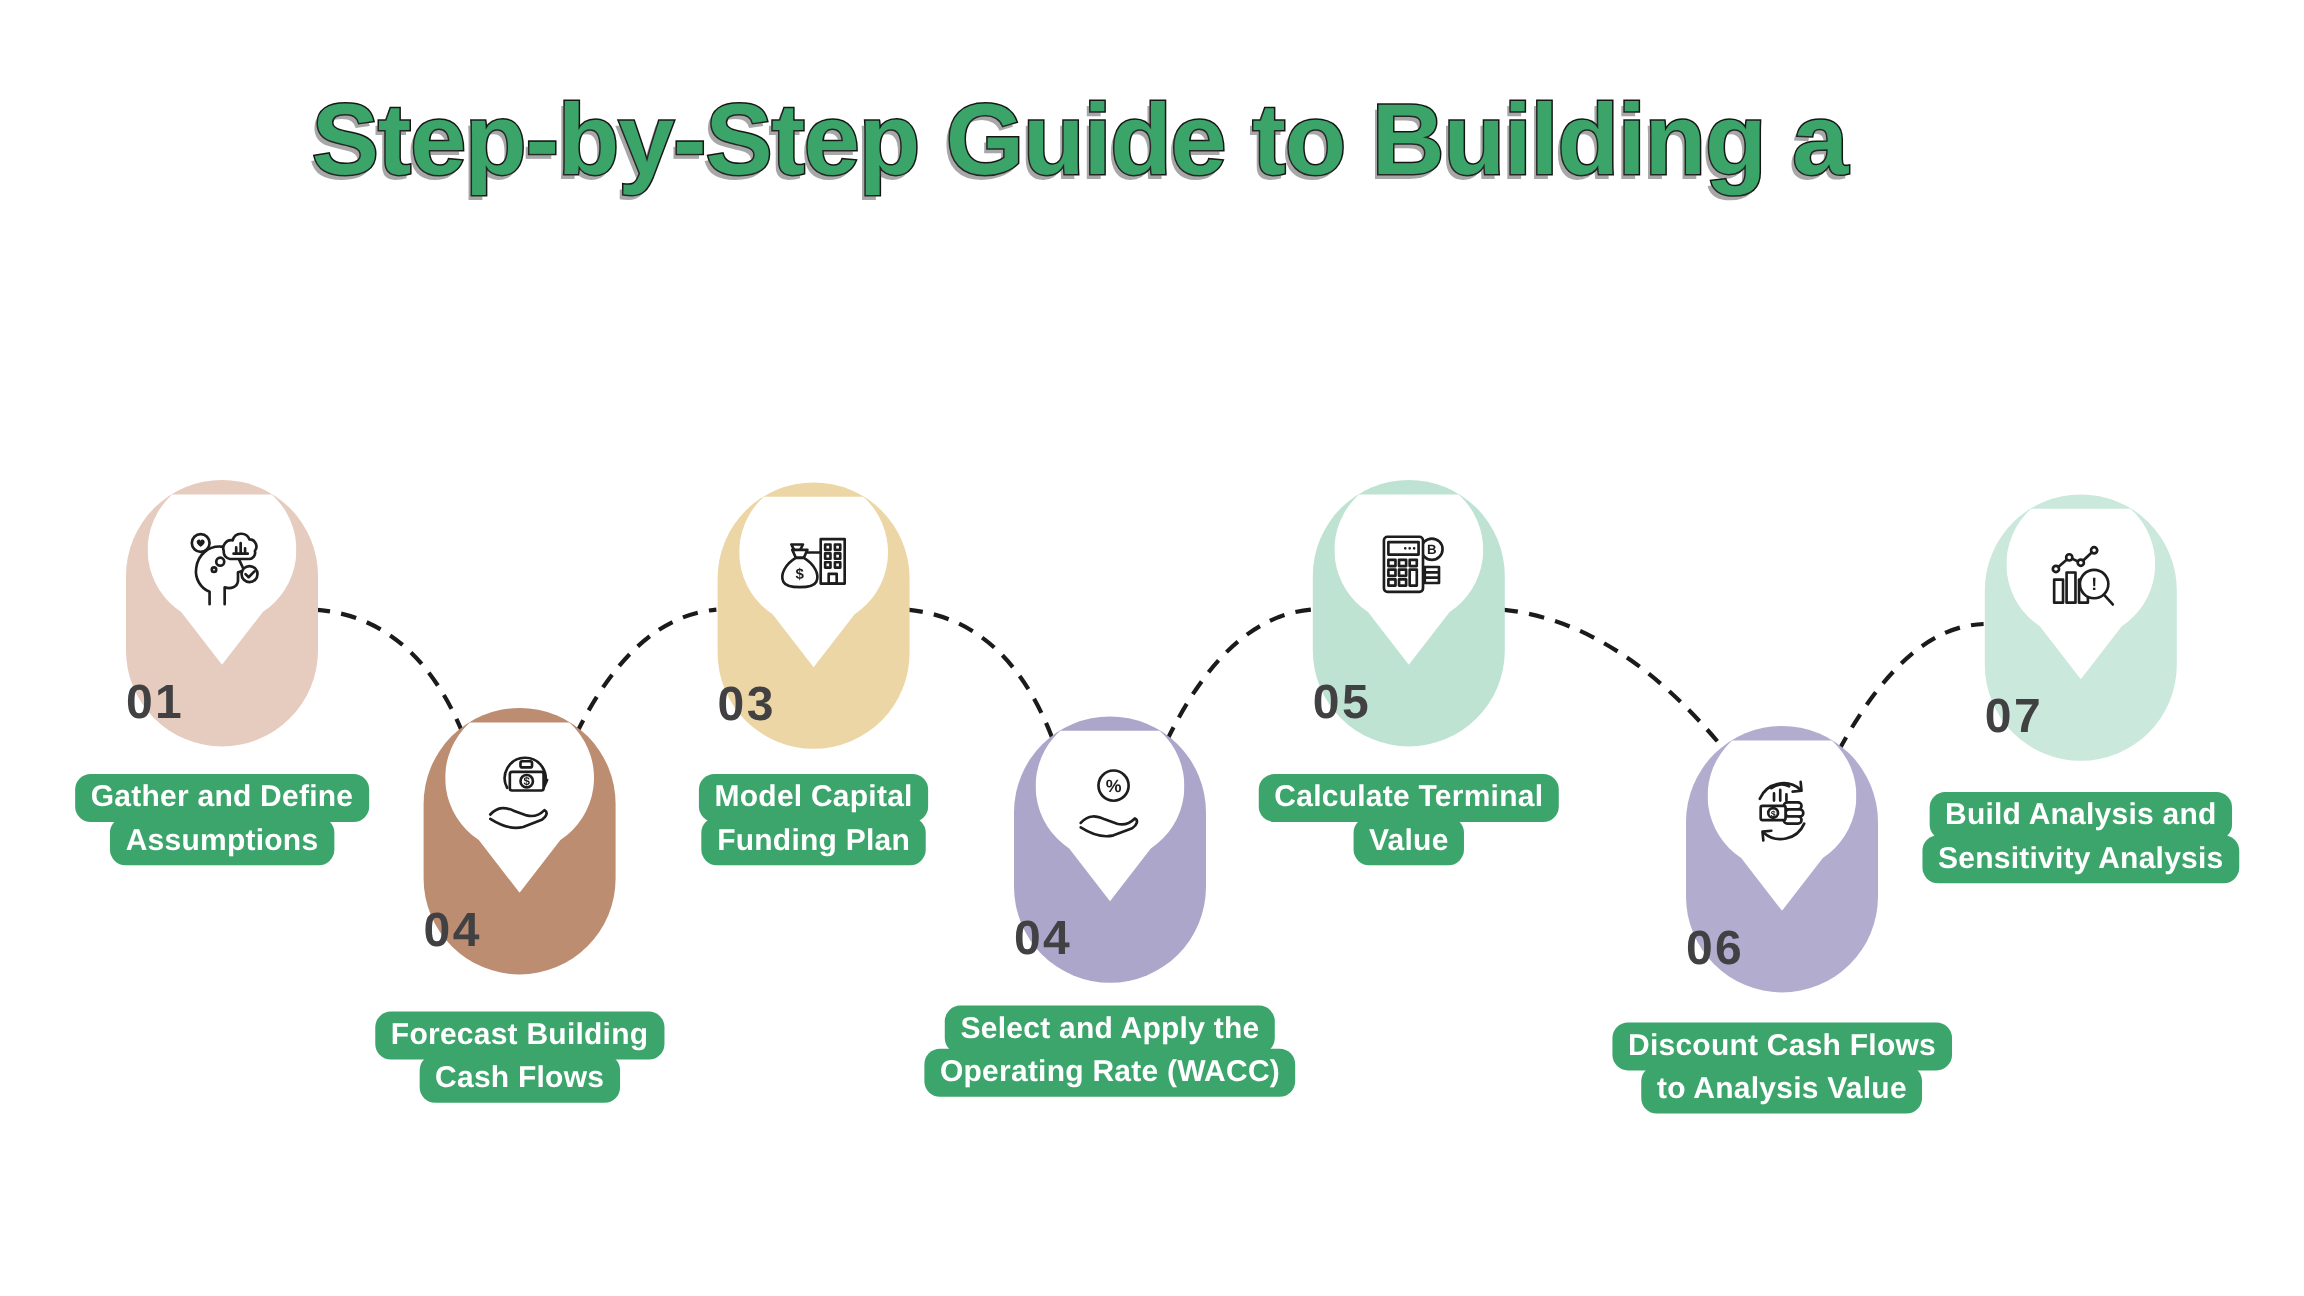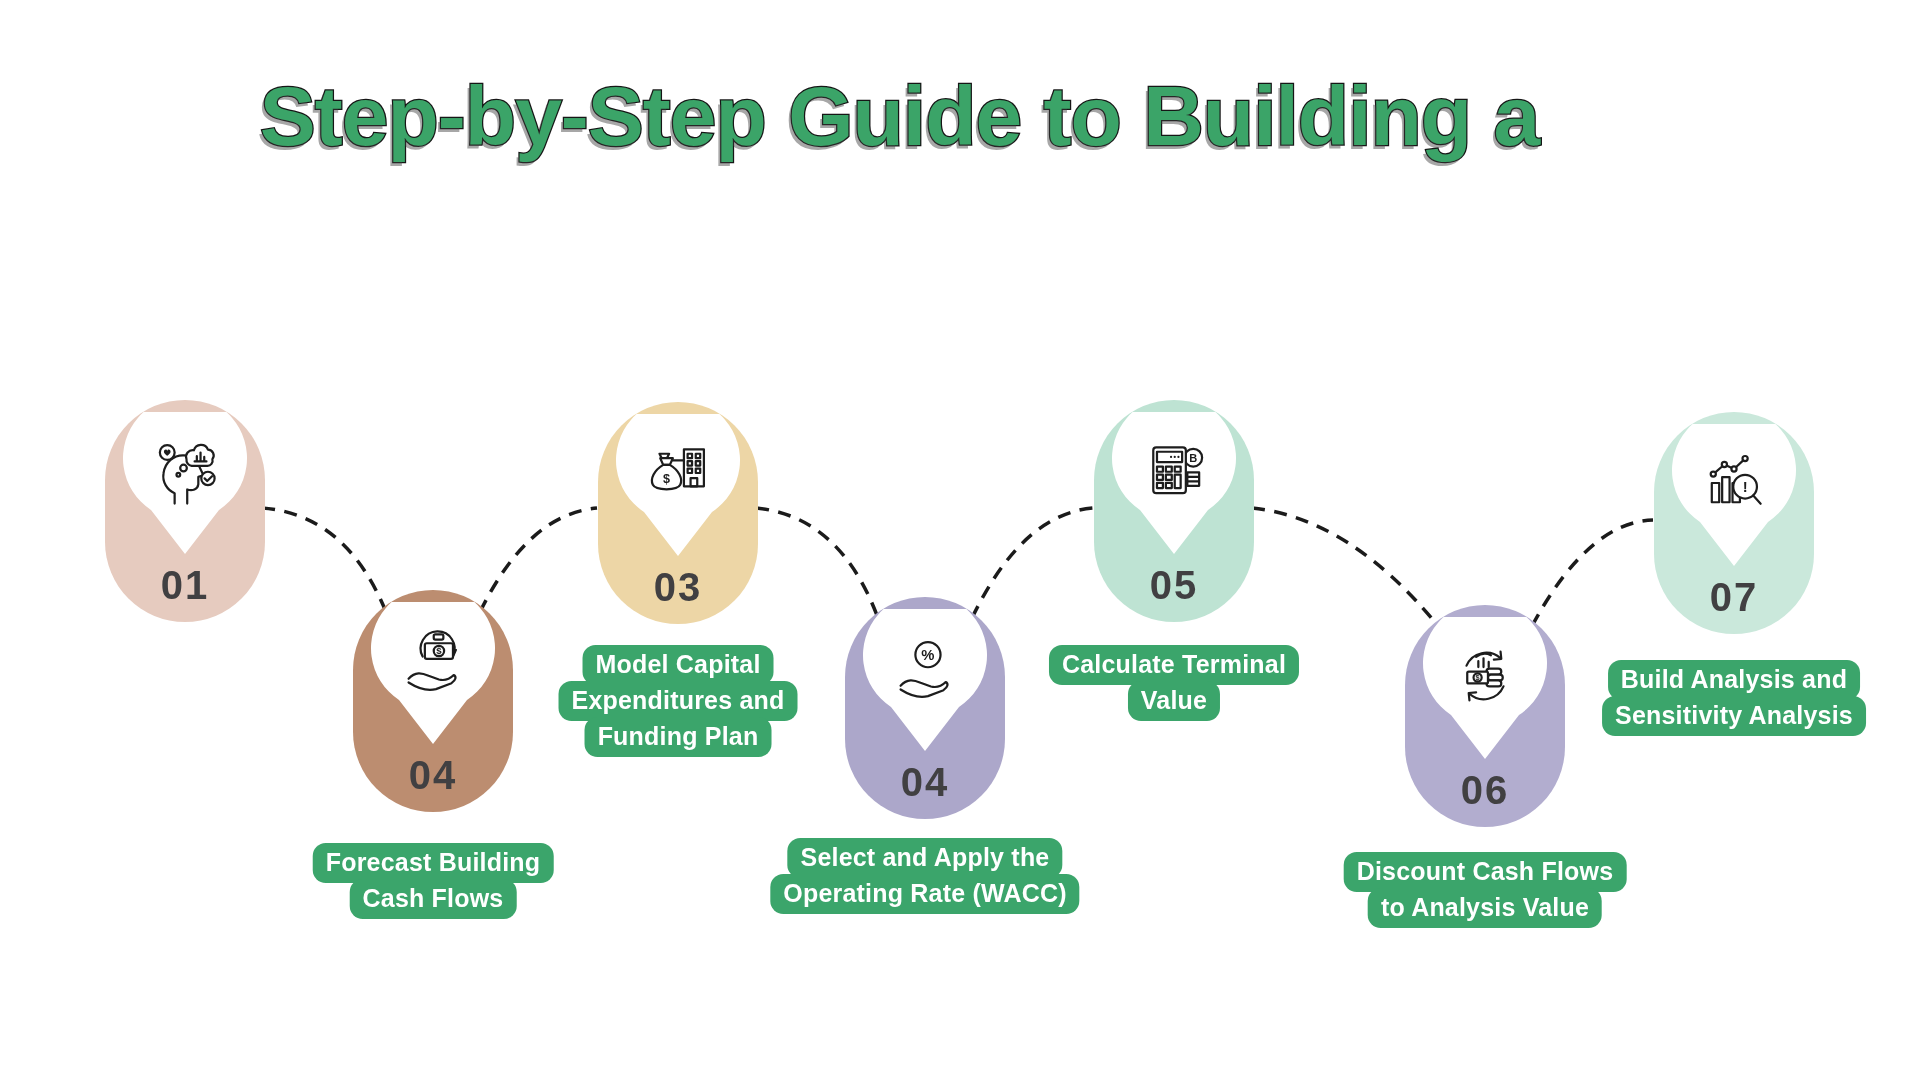--- a/index.html
+++ b/index.html
@@ -28,21 +28,21 @@
   .s4{left:845px;top:597px;--lt:241px;} .s4 .pill{background:#ACA7CA;}
   .s5{left:1094px;top:400px;--lt:245px;} .s5 .pill{background:#BEE3D3;}
   .s6{left:1405px;top:605px;--lt:247px;} .s6 .pill{background:#B2ADCF;}
   .s7{left:1654px;top:412px;--lt:248px;} .s7 .pill{background:#CAE8DB;}
   .pin{position:absolute;left:18px;top:12px;width:124px;height:142px;}
   .icon{position:absolute;left:43px;top:34px;width:74px;height:74px;}
   .icon .st{fill:none;stroke:#1d1d1d;stroke-width:3;stroke-linecap:round;stroke-linejoin:round;}
   .icon .stw{fill:#ffffff;stroke:#1d1d1d;stroke-width:3;stroke-linecap:round;stroke-linejoin:round;}
   .icon text{fill:#1d1d1d;font-family:"Liberation Sans",sans-serif;font-weight:bold;text-anchor:middle;stroke:none;}
   .num{
-    position:absolute;left:0;top:163px;width:160px;text-align:center;
+    position:absolute;left:0;top:163px;width:160px;text-align:left;
     font-size:40px;font-weight:bold;color:#414042;letter-spacing:2px;
   }
   
   .step-label{
     position:absolute;left:50%;top:var(--lt);transform:translateX(-50%);
     display:flex;flex-direction:column;align-items:center;
   }
   .step-label .line{
     background:#3BA56B;color:#ffffff;font-weight:bold;font-size:25px;line-height:1;
     padding:7px 13px 8px;border-radius:13px;white-space:nowrap;text-align:center;
@@ -78,20 +78,24 @@
         <circle class="st" cx="41" cy="55" r="2.5"></circle>
         <circle class="st" cx="48" cy="46" r="4.5"></circle>
         <path class="stw" d="M52 34 a9 9 0 0 1 10 -12 a10 10 0 0 1 19 -1 a8 8 0 0 1 6 13 a7 7 0 0 1 -7 9 H59 a8 8 0 0 1 -7 -9 z"></path>
         <path class="st" d="M66 36 V30 M71 36 V25 M76 36 V31 M63 37 H79"></path>
         <circle class="stw" cx="26" cy="25" r="10"></circle>
         <path d="M21.5 24 c0 -3.5 4.5 -4 4.5 -0.8 c0 -3.2 4.5 -2.7 4.5 0.8 c0 2.6 -4.5 5.4 -4.5 5.4 s-4.5 -2.8 -4.5 -5.4 z" fill="#1d1d1d"></path>
         <circle class="stw" cx="81" cy="60" r="9"></circle>
         <path class="st" d="M76.5 60 l3.5 3.5 l6.5 -6.5"></path>
       </svg>
       <div class="num">01</div>
+    </div>
+    <div class="step-label">
+      <span class="line">Gather and Define</span>
+      <span class="line">Assumptions</span>
     </div>
   </div>
 
   <div class="step s2">
     <div class="pill">
       <svg class="pin" viewBox="0 0 124 142">
         <path d="M62 142 L28 98 A62 62 0 1 1 96 98 Z" fill="#ffffff"></path>
       </svg>
       <svg class="icon" viewBox="0 0 100 100">
         <path class="st" d="M36 44 A23 23 0 1 1 77 43"></path>
@@ -127,21 +131,20 @@
         <path class="st" d="M43 33 H58"></path>
         <path class="stw" d="M28 30 l-3 -6 h13 l-3 6"></path>
         <path class="stw" d="M26 30 h17 l-4 9 h-9 z"></path>
         <path class="stw" d="M30 39 C18 46 12 58 16 66 C20 74 49 74 53 66 C57 58 51 46 39 39 Z"></path>
         <text x="34.5" y="63" font-size="17">$</text>
       </svg>
       <div class="num">03</div>
     </div>
     <div class="step-label">
       <span class="line">Model Capital</span>
-      <span class="line">Expenditures and</span>
       <span class="line">Funding Plan</span>
     </div>
   </div>
 
   <div class="step s4">
     <div class="pill">
       <svg class="pin" viewBox="0 0 124 142">
         <path d="M62 142 L28 98 A62 62 0 1 1 96 98 Z" fill="#ffffff"></path>
       </svg>
       <svg class="icon" viewBox="0 0 100 100">

